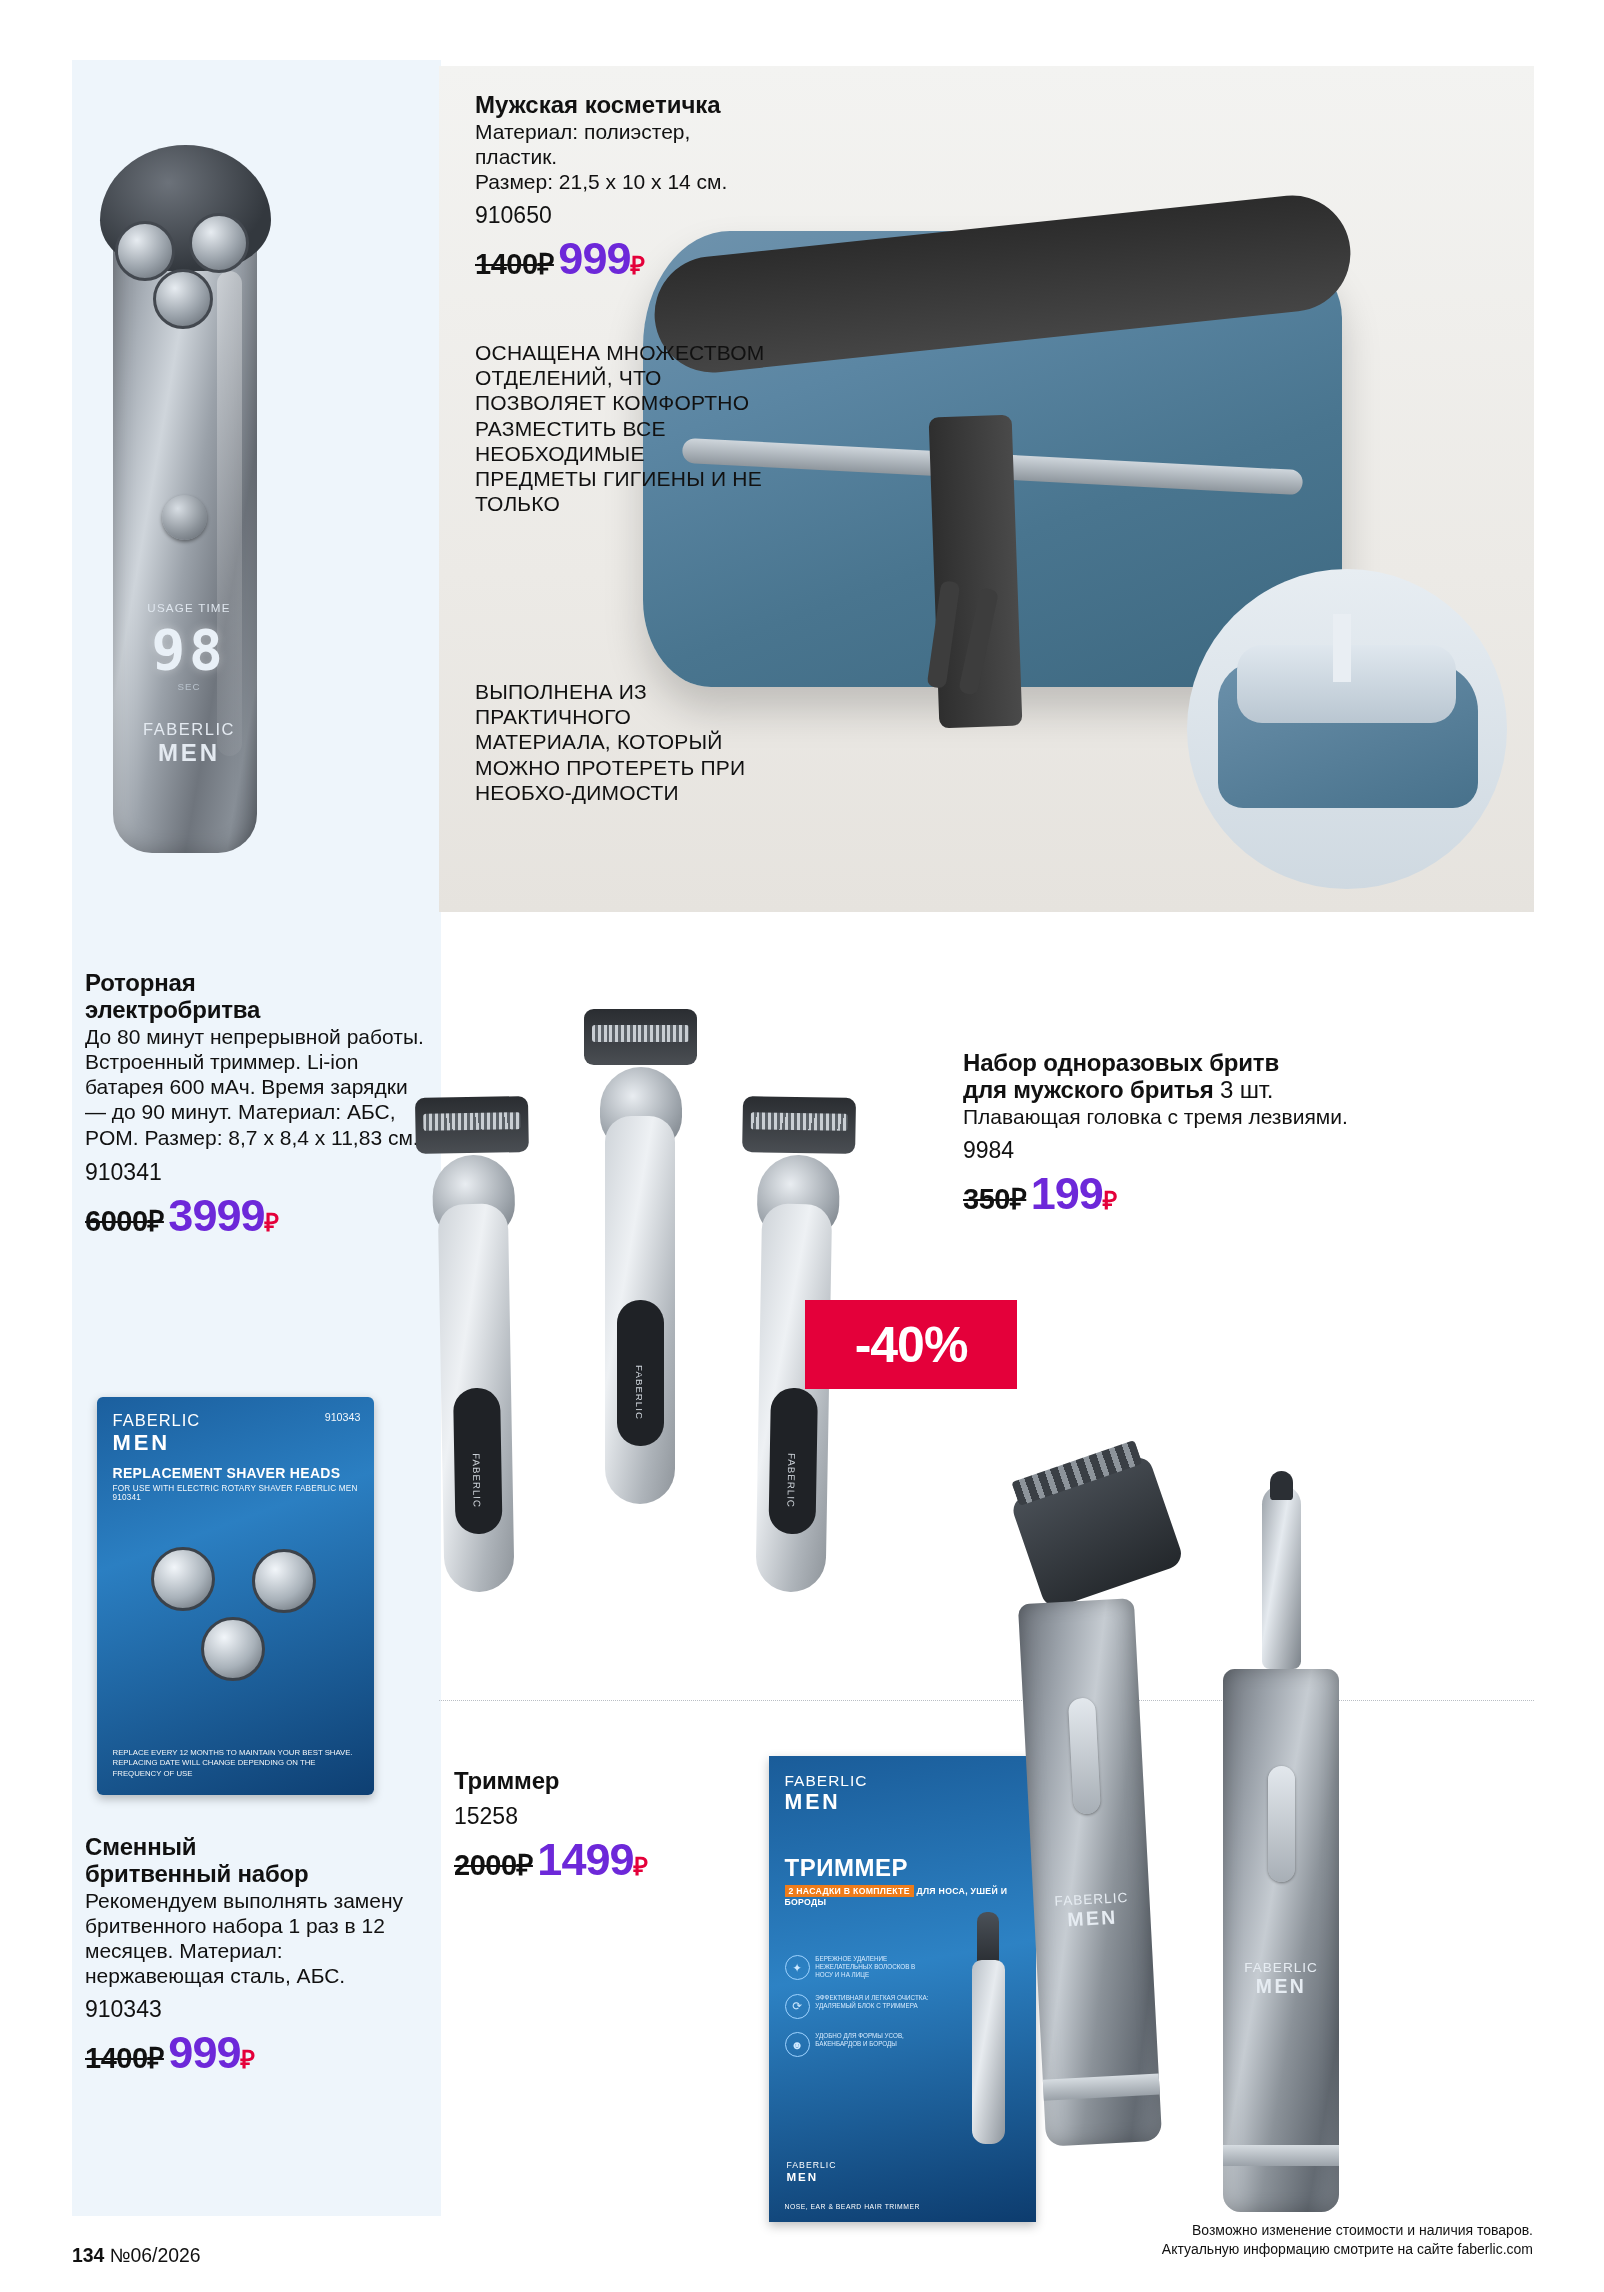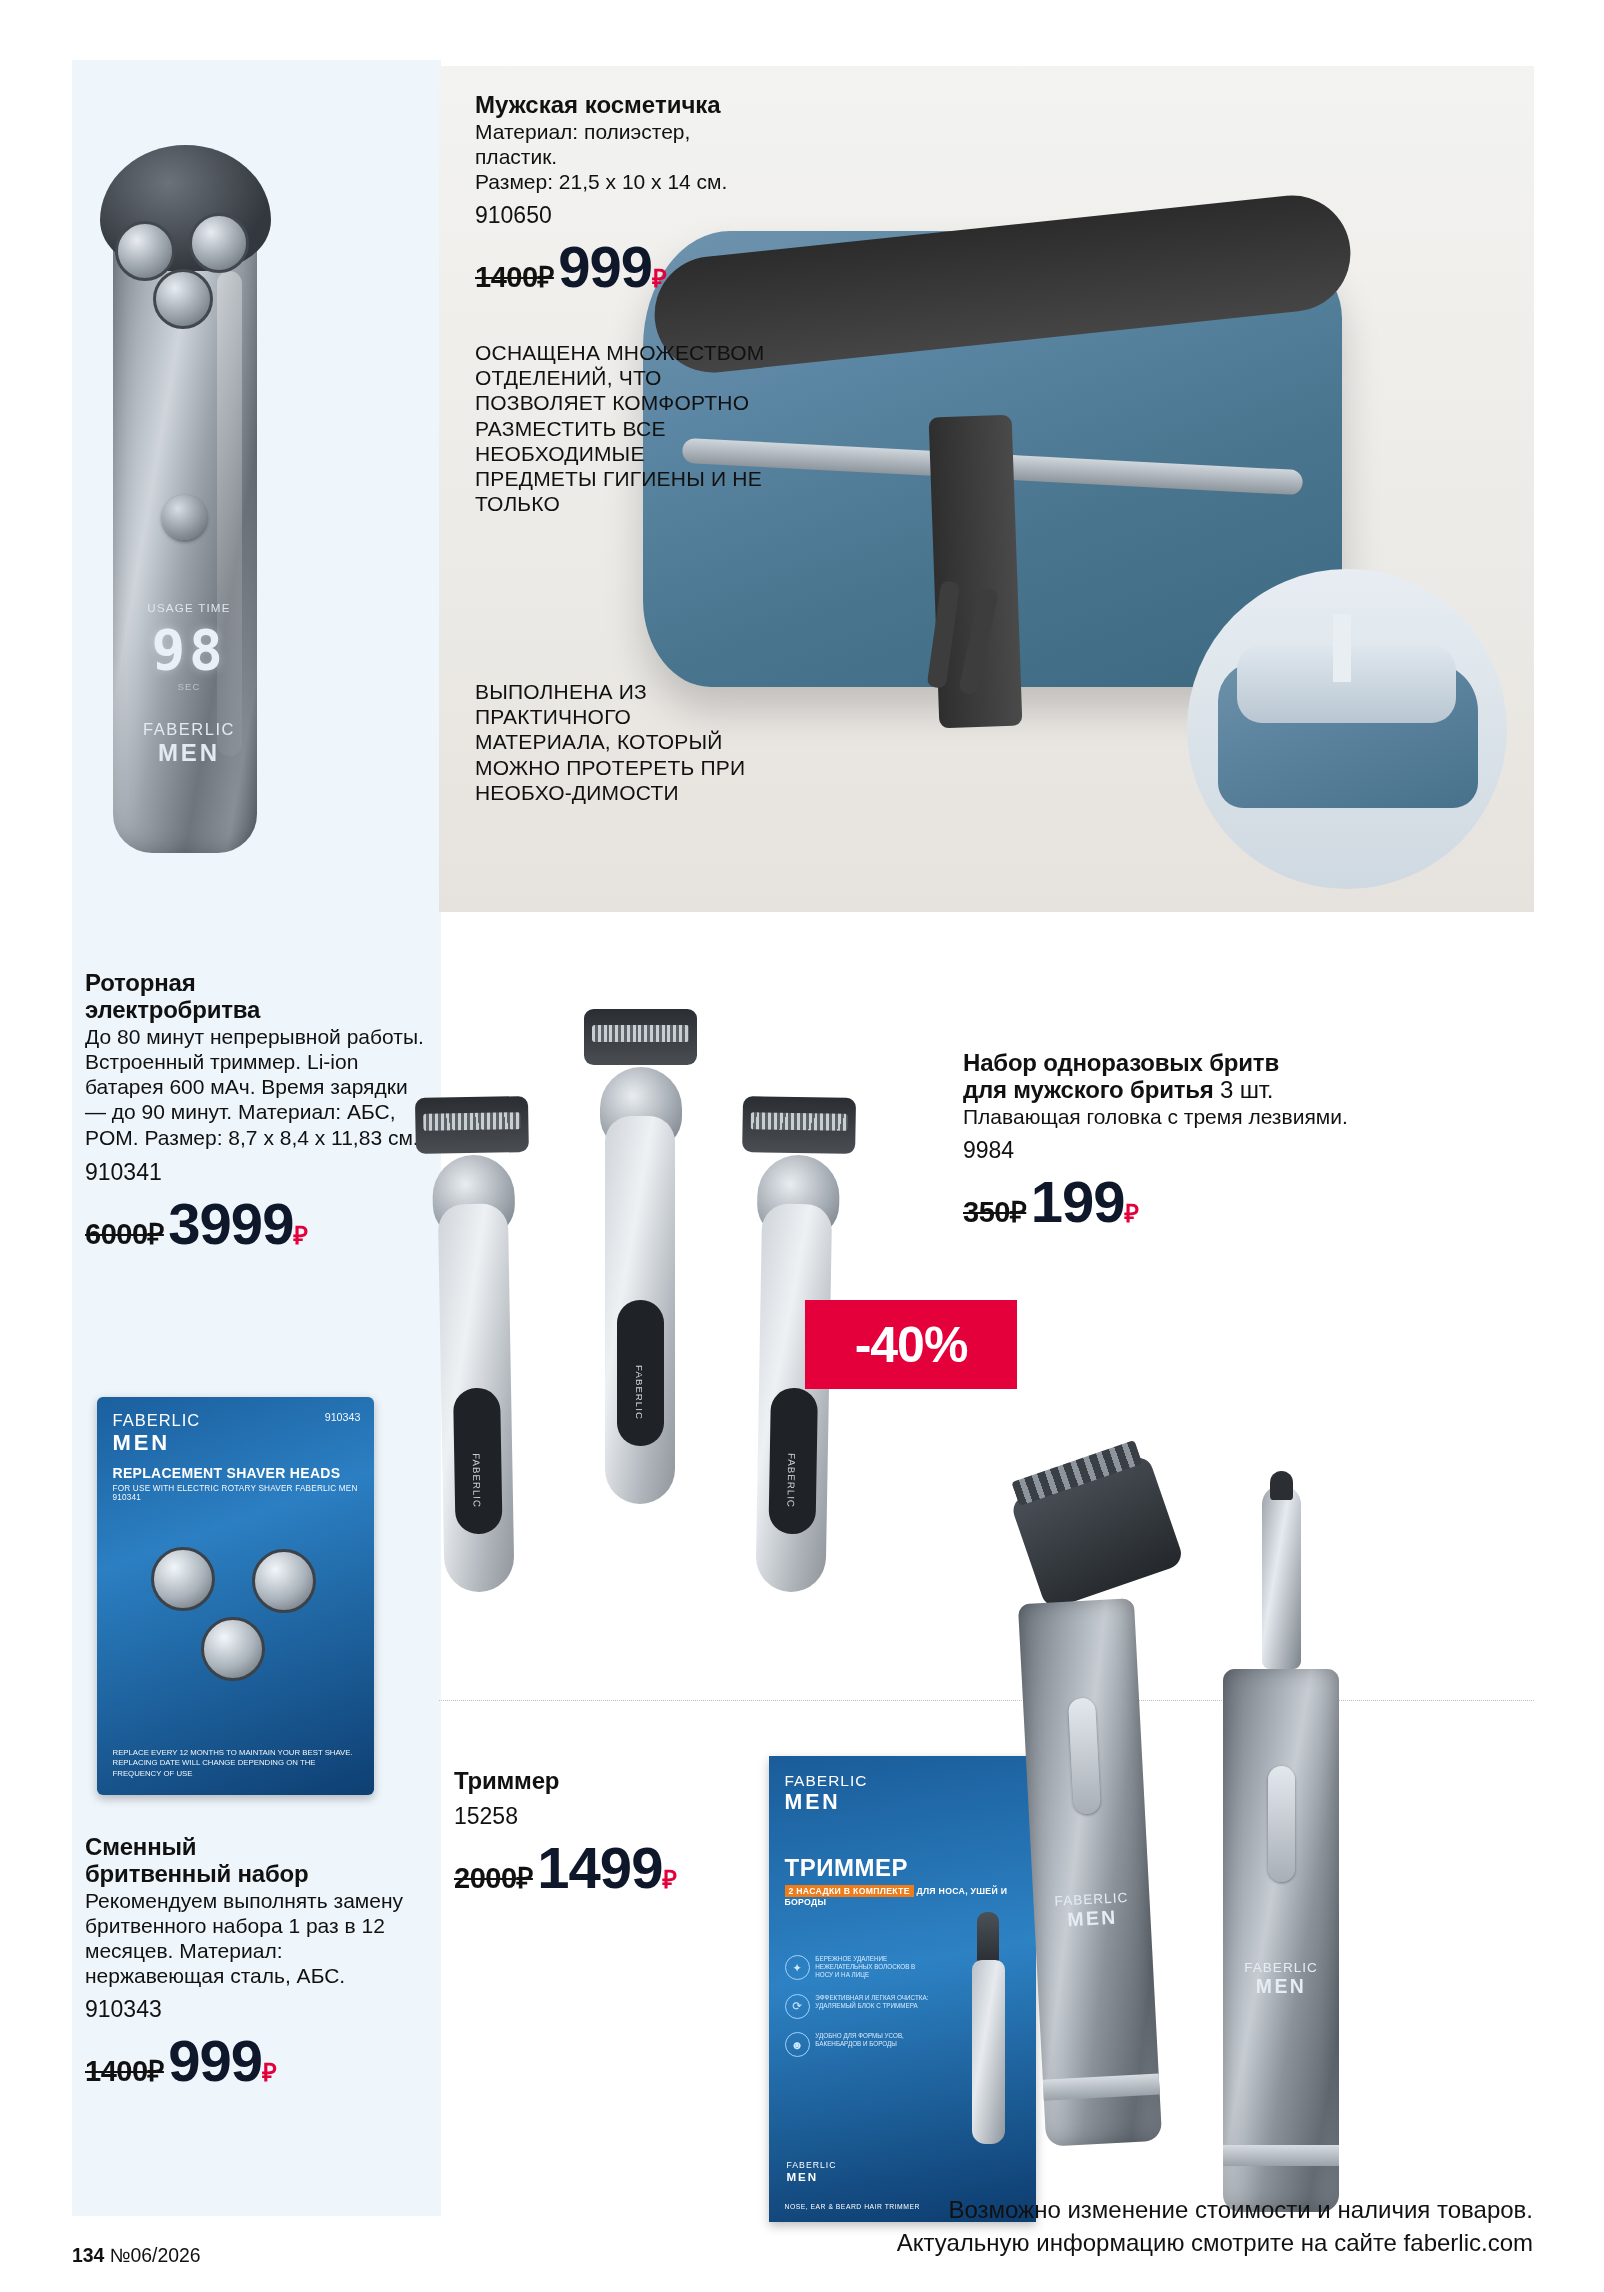--- a/index.html
+++ b/index.html
@@ -73,21 +73,21 @@
     color:#e4eaf1; font-size:16.5px; letter-spacing:1.5px;
   }
   .shaver .brand b { display:block; font-size:24px; letter-spacing:2.9px; }
 
   
   h3.ttl { margin:0; font-size:24px; line-height:1.12; font-weight:bold; letter-spacing:-0.2px; }
   p.desc { margin:0; font-size:21px; line-height:1.2; }
   .code { font-size:23px; margin-top:7.8px; }
   .price-row { margin-top:3.9px; white-space:nowrap; }
   .old { font-size:29px; font-weight:bold; text-decoration:line-through; letter-spacing:-0.5px; }
-  .new { font-size:58px; font-weight:bold; color:#0f172a; letter-spacing:-1px; }
+  .new { font-size:45px; font-weight:bold; color:#6d28d9; letter-spacing:-1px; }
   .rub-new { font-size:25px; font-weight:bold; color:#e4003a; }
 
   .blk-rotor { position:absolute; left:85px; top:970px; width:340px; }
   .blk-rotor .code { margin-top:9.7px; }
 
   
   .pack {
     position:absolute; left:97px; top:1397px; width:277px; height:398px;
     background:linear-gradient(160deg,#1b5f9e 0%, #2b7fc2 35%, #0e3f72 100%);
     border-radius:5.8px; color:#fff; padding:13.6px 15.5px;
@@ -306,21 +306,21 @@
     content:""; position:absolute; left:7.8px; top:-13.6px; width:23px; height:29px;
     background:#2b2f34; border-radius:11.6px 11.6px 3.9px 3.9px;
   }
 
   
   .footer-left {
     position:absolute; left:72px; bottom:25px; font-size:19.4px;
   }
   .footer-left b { font-weight:bold; }
   .footer-right {
-    position:absolute; right:72px; bottom:33px; text-align:right; font-size:24px; line-height:1.35;
+    position:absolute; right:72px; bottom:33px; text-align:right; font-size:14px; line-height:1.35;
   }
 </style>
 </head>
 <body>
 
 <div class="page">
 
   <div class="left-col"></div>
 
   <div class="shaver">

